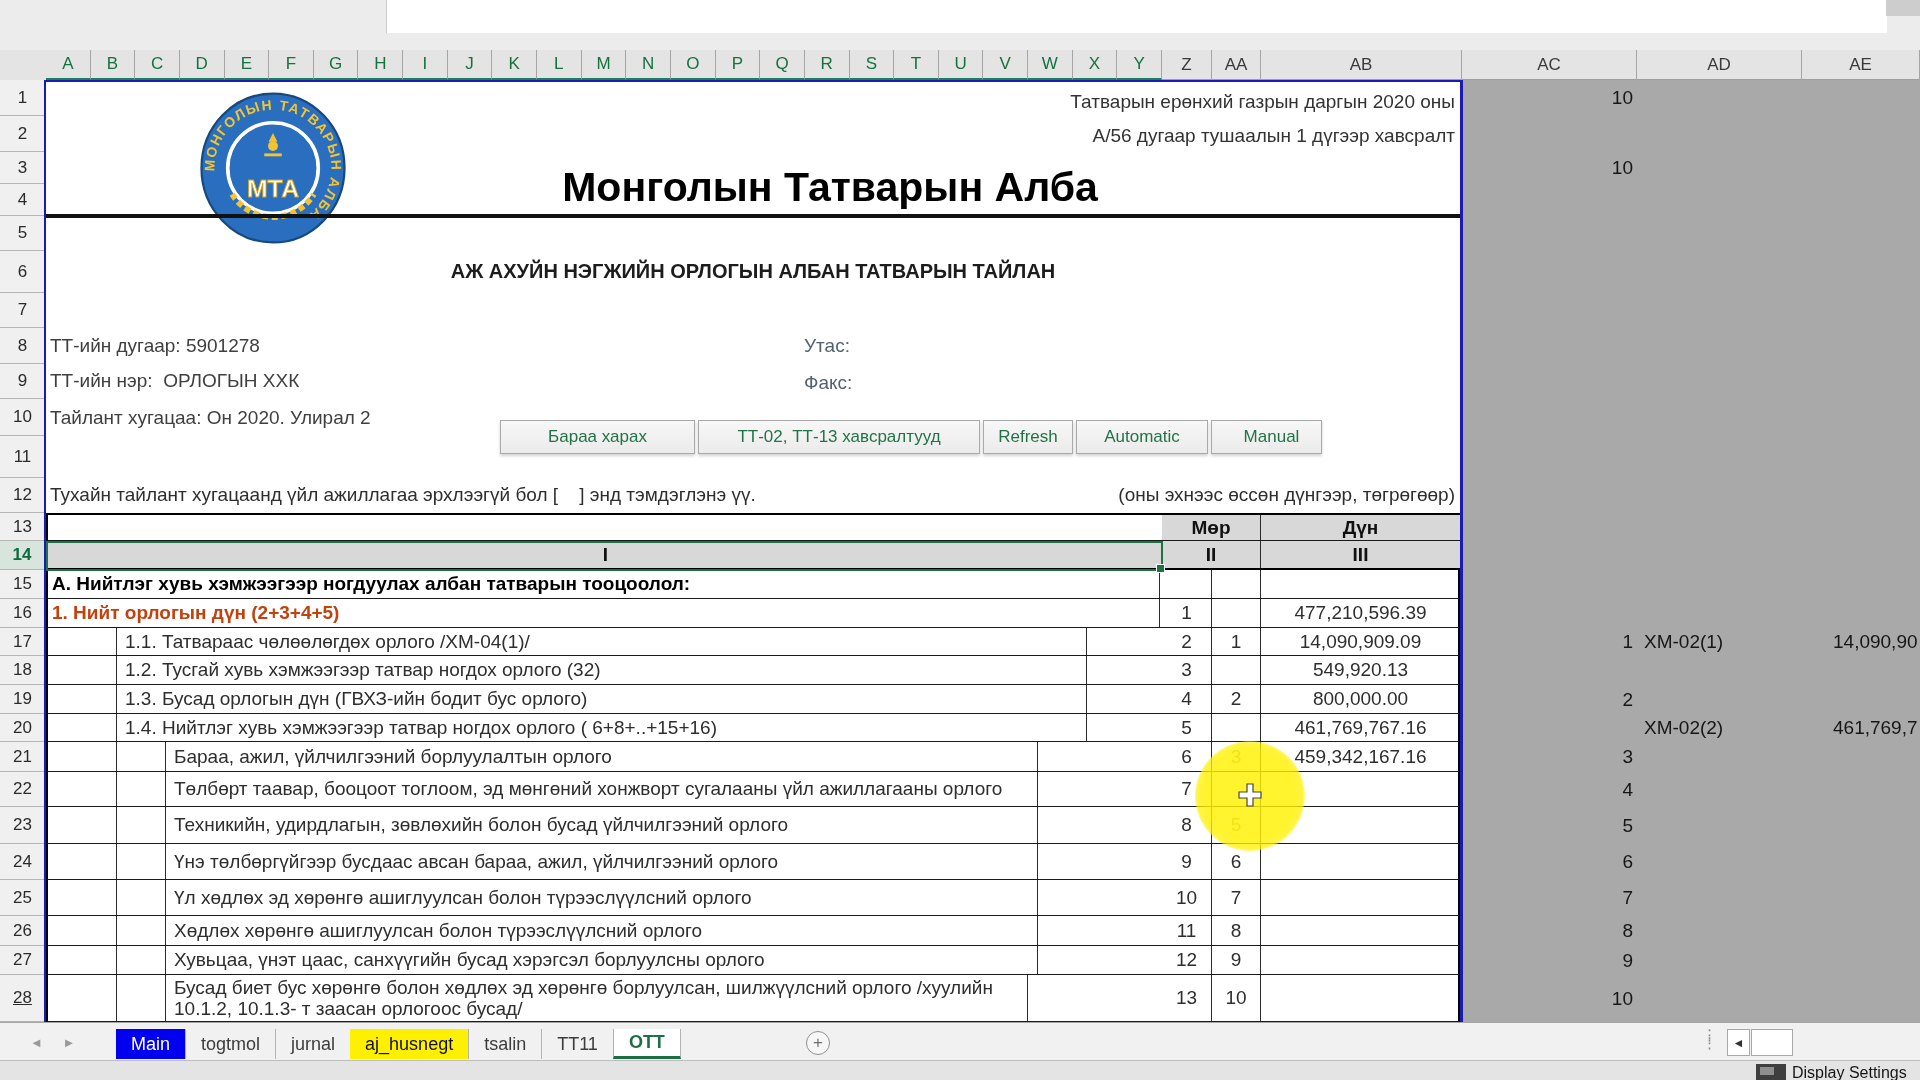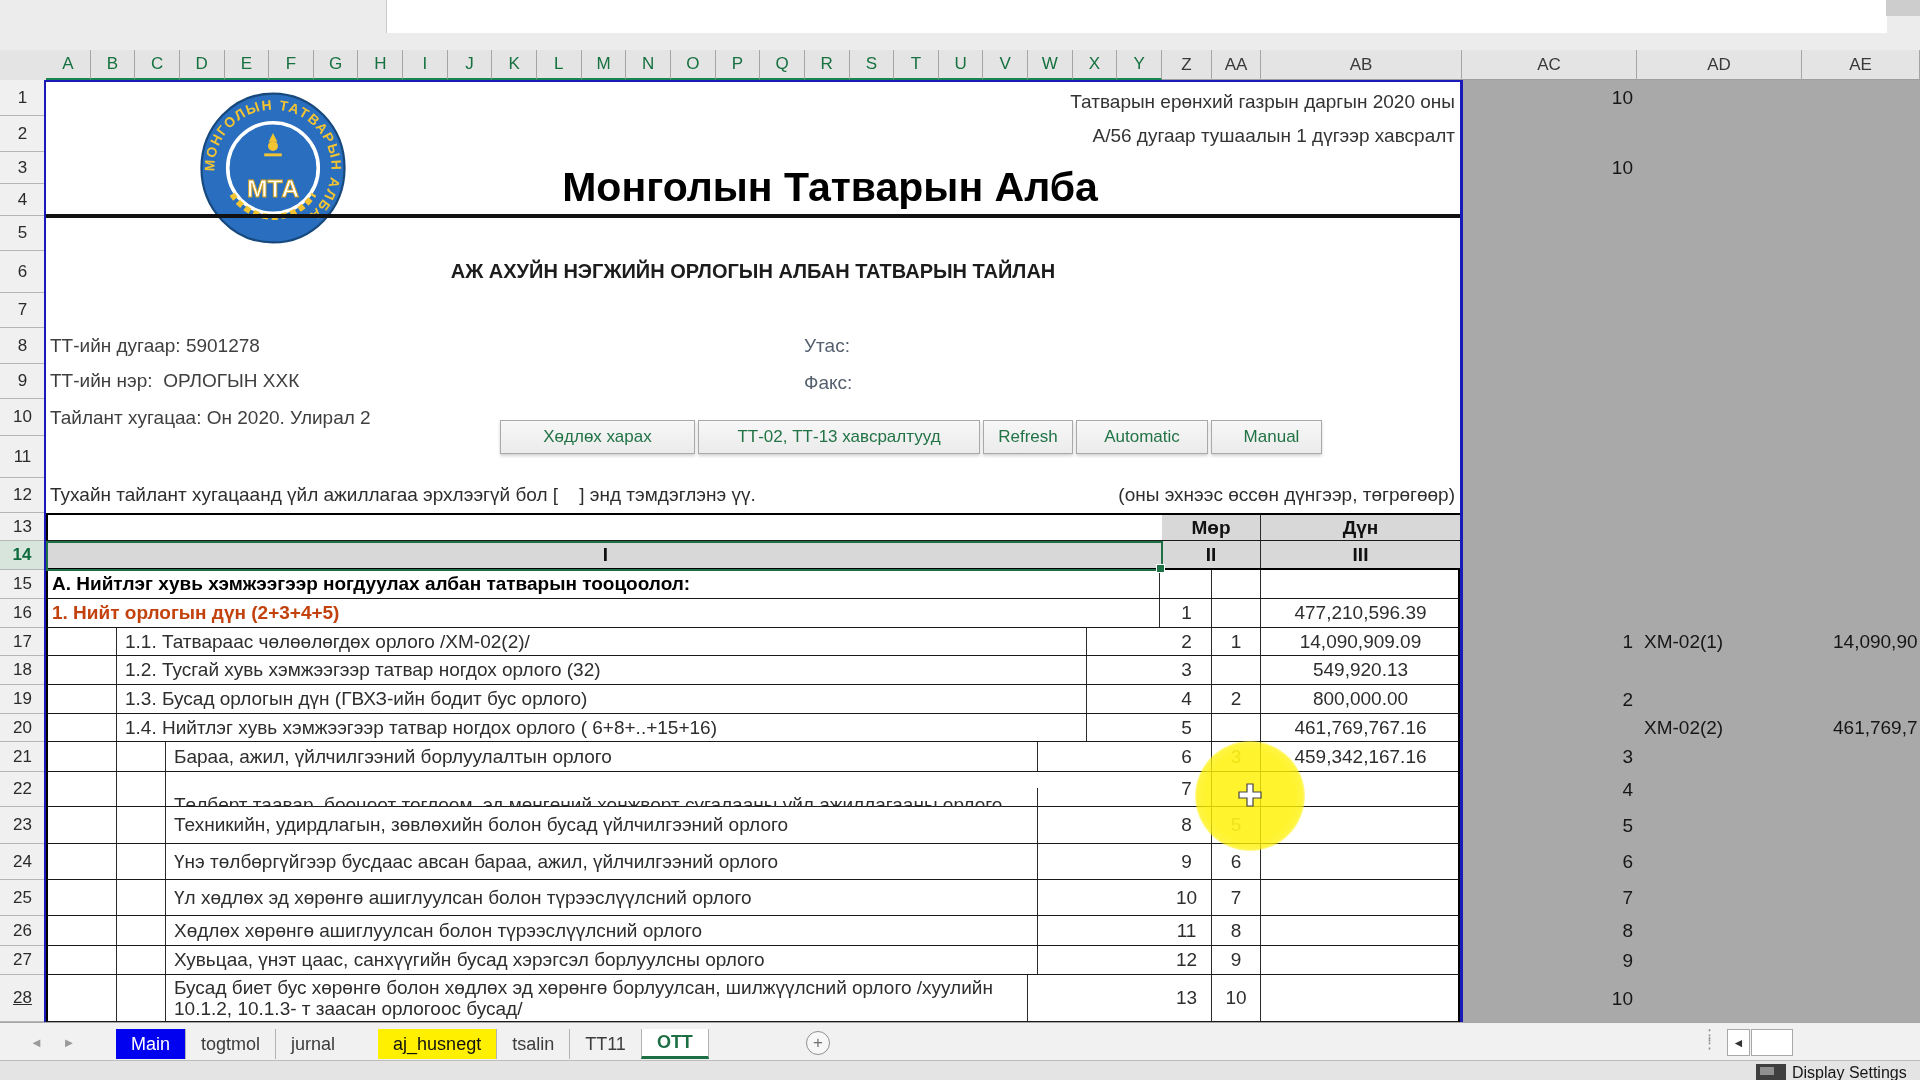--- a/index.html
+++ b/index.html
@@ -50,21 +50,21 @@
   
   .hl-circle{left:1195px;top:661px;width:110px;height:110px;border-radius:50%;z-index:7;pointer-events:none;
      background:radial-gradient(circle, rgba(255,241,0,0.82) 0 58%, rgba(255,241,0,0.75) 68%, rgba(255,241,0,0) 74%);}
   .cursor{left:1237px;top:702px;z-index:9;pointer-events:none;}
   
   .tabbar{left:0;top:1022px;width:1920px;height:38px;background:#f1f1f1;border-top:1px solid #a6a6a6;box-sizing:border-box;}
   .tabnav{position:absolute;left:30px;top:12px;font-size:13px;color:#9a9a9a;letter-spacing:8px;}
   .tabs{position:absolute;left:116px;top:6px;height:30px;display:flex;align-items:stretch;}
   .stab{display:flex;align-items:center;padding:0 15px;font-size:18px;color:#3c3c3c;border-left:1px solid #b3b3b3;box-sizing:border-box;}
   .stab.blue{background:#0101f0;color:#fff;border-left:none;}
-  .stab.yellow{background:#fff000;color:#111;border-left:none;margin-left:28px;}
+  .stab.yellow{background:#fff000;color:#111;border-left:none;}
   .stab.active{background:#fff;color:#1c6e43;font-weight:bold;border-bottom:3px solid #1c6e43;border-left:1px solid #b3b3b3;border-right:1px solid #b3b3b3;}
   .plusbtn{position:absolute;left:806px;top:8px;width:24px;height:24px;border:1px solid #8f8f8f;border-radius:50%;
            color:#6f6f6f;font-size:17px;display:flex;align-items:center;justify-content:center;background:#f7f7f7;box-sizing:border-box;}
   .tb-dots{position:absolute;left:1702px;top:8px;color:#8a8a8a;font-size:15px;line-height:8px;text-align:center;width:10px;}
   .tb-arrow{position:absolute;left:1727px;top:6px;width:23px;height:27px;background:#fff;border:1px solid #a8a8a8;box-sizing:border-box;
             display:flex;align-items:center;justify-content:center;font-size:12px;color:#333;}
   .tb-thumb{position:absolute;left:1751px;top:6px;width:42px;height:27px;background:#fff;border:1px solid #a8a8a8;box-sizing:border-box;}
   
   .bstrip{left:0;top:1060px;width:1920px;height:20px;background:#e4e4e4;border-top:1px solid #bdbdbd;box-sizing:border-box;}
   .ds-icon{position:absolute;left:1756px;top:1064px;width:30px;height:16px;background:#3f3f3f;}
@@ -144,21 +144,21 @@
     <div class="abs black-rule"></div>
     <div class="t report-title">АЖ АХУЙН НЭГЖИЙН ОРЛОГЫН АЛБАН ТАТВАРЫН ТАЙЛАН</div>
 
     <div class="t" style="left:50px;top:255px;">ТТ-ийн дугаар: 5901278</div>
     <div class="t" style="left:804px;top:255px;color:#55606e;">Утас:</div>
     <div class="t" style="left:50px;top:290px;">ТТ-ийн нэр:  ОРЛОГЫН ХХК</div>
     <div class="t" style="left:804px;top:292px;color:#55606e;">Факс:</div>
     <div class="t" style="left:50px;top:327px;">Тайлант хугацаа: Он 2020. Улирал 2</div>
 
     <div class="abs btnrow" id="btnrow">
-        <button class="xbtn" style="width: 195px;">Хөдлөх харах</button>
+        <button class="xbtn" style="width: 195px;">Бараа харах</button>
         <button class="xbtn" style="width: 282px;">ТТ-02, ТТ-13 хавсралтууд</button>
         <button class="xbtn" style="width: 90px;">Refresh</button>
         <button class="xbtn" style="width: 132px;">Automatic</button>
         <button class="xbtn" style="width: 111px; padding-left: 16px;">Manual</button>
       </div>
 
     <div class="t" style="left:1000px;top:404px;width:455px;text-align:right;color:#2e2e2e;">(оны эхнээс өссөн дүнгээр, төгрөгөөр)</div>
     <div class="t" style="left:50px;top:404px;color:#2e2e2e;">Тухайн тайлант хугацаанд үйл ажиллагаа эрхлээгүй бол [    ] энд тэмдэглэнэ үү.</div>
 
     <div id="tablebody">
@@ -177,21 +177,21 @@
           <div class="tcell c" style="left: 1164px; width: 49px; border-right: 1px solid rgb(42, 42, 42);"></div>
           <div class="tcell c" style="left: 1213px; width: 199px;"></div>
         </div>
         <div class="trow" style="top: 519px; height: 29px;">
           <div class="tcell " style="left: 0px; width: 1112px; padding-left: 4px; border-right: 1px solid rgb(42, 42, 42); font-weight: bold; color: #c2410c;">1. Нийт орлогын дүн (2+3+4+5)</div>
           <div class="tcell c" style="left: 1114px; width: 50px; border-right: 1px solid rgb(42, 42, 42);">1</div>
           <div class="tcell c" style="left: 1164px; width: 49px; border-right: 1px solid rgb(42, 42, 42);"></div>
           <div class="tcell c" style="left: 1213px; width: 199px;">477,210,596.39</div>
         </div>
         <div class="trow" style="top: 548px; height: 28px;">
-          <div class="tcell " style="left: 0px; width: 1039px; padding-left: 77px; border-right: 1px solid rgb(42, 42, 42);">1.1. Татвараас чөлөөлөгдөх орлого /ХМ-02(2)/</div>
+          <div class="tcell " style="left: 0px; width: 1039px; padding-left: 77px; border-right: 1px solid rgb(42, 42, 42);">1.1. Татвараас чөлөөлөгдөх орлого /ХМ-04(1)/</div>
           <div class="vline" style="left: 68px;"></div>
           <div class="tcell c" style="left: 1114px; width: 50px; border-right: 1px solid rgb(42, 42, 42);">2</div>
           <div class="tcell c" style="left: 1164px; width: 49px; border-right: 1px solid rgb(42, 42, 42);">1</div>
           <div class="tcell c" style="left: 1213px; width: 199px;">14,090,909.09</div>
         </div>
         <div class="trow" style="top: 576px; height: 29px;">
           <div class="tcell " style="left: 0px; width: 1039px; padding-left: 77px; border-right: 1px solid rgb(42, 42, 42);">1.2. Тусгай хувь хэмжээгээр татвар ногдох орлого (32)</div>
           <div class="vline" style="left: 68px;"></div>
           <div class="tcell c" style="left: 1114px; width: 50px; border-right: 1px solid rgb(42, 42, 42);">3</div>
           <div class="tcell c" style="left: 1164px; width: 49px; border-right: 1px solid rgb(42, 42, 42);"></div>
@@ -213,21 +213,21 @@
         </div>
         <div class="trow" style="top: 662px; height: 30px;">
           <div class="tcell " style="left: 0px; width: 990px; padding-left: 126px; border-right: 1px solid rgb(42, 42, 42);">Бараа, ажил, үйлчилгээний борлуулалтын орлого</div>
           <div class="vline" style="left: 68px;"></div>
           <div class="vline" style="left: 117px;"></div>
           <div class="tcell c" style="left: 1114px; width: 50px; border-right: 1px solid rgb(42, 42, 42);">6</div>
           <div class="tcell c" style="left: 1164px; width: 49px; border-right: 1px solid rgb(42, 42, 42); color: rgba(90, 90, 40, 0.55);">3</div>
           <div class="tcell c" style="left: 1213px; width: 199px;">459,342,167.16</div>
         </div>
         <div class="trow" style="top: 692px; height: 35px;">
-          <div class="tcell " style="left: 0px; width: 990px; padding-left: 126px; border-right: 1px solid rgb(42, 42, 42); margin-top: 16px;">Төлбөрт таавар, бооцоот тоглоом, эд мөнгөний хонжворт сугалааны үйл ажиллагааны орлого</div>
+          <div class="tcell " style="left: 0px; width: 990px; padding-left: 126px; border-right: 1px solid rgb(42, 42, 42);">Төлбөрт таавар, бооцоот тоглоом, эд мөнгөний хонжворт сугалааны үйл ажиллагааны орлого</div>
           <div class="vline" style="left: 68px;"></div>
           <div class="vline" style="left: 117px;"></div>
           <div class="tcell c" style="left: 1114px; width: 50px; border-right: 1px solid rgb(42, 42, 42);">7</div>
           <div class="tcell c" style="left: 1164px; width: 49px; border-right: 1px solid rgb(42, 42, 42);"></div>
           <div class="tcell c" style="left: 1213px; width: 199px;"></div>
         </div>
         <div class="trow" style="top: 727px; height: 37px;">
           <div class="tcell " style="left: 0px; width: 990px; padding-left: 126px; border-right: 1px solid rgb(42, 42, 42);">Техникийн, удирдлагын, зөвлөхийн болон бусад үйлчилгээний орлого</div>
           <div class="vline" style="left: 68px;"></div>
           <div class="vline" style="left: 117px;"></div>

